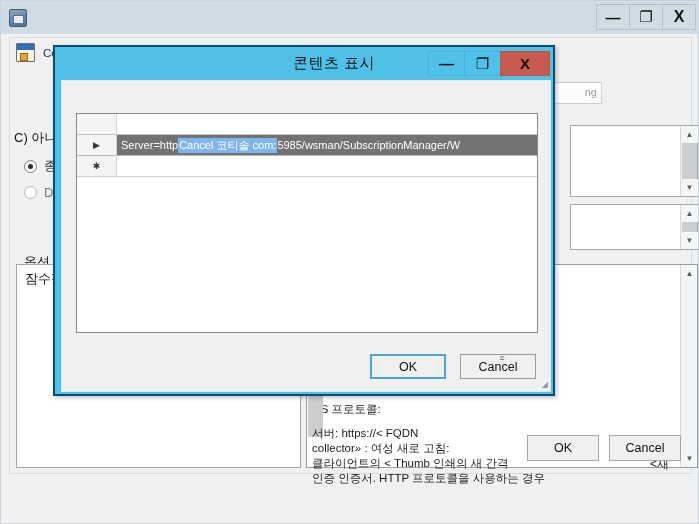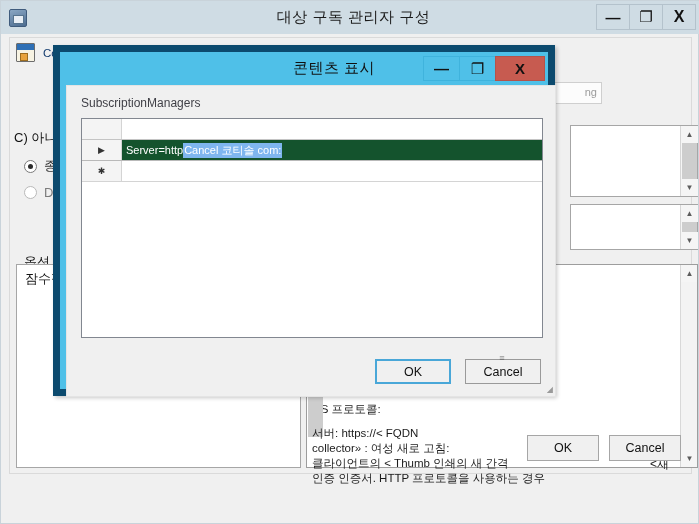--- a/index.html
+++ b/index.html
@@ -265,21 +265,21 @@
     display: flex; align-items: center; justify-content: center;
     font-family: "Liberation Sans", sans-serif;
   }
 
   
   #dialog {
     position: absolute;
     left: 53px; top: 45px;
     width: 502px; height: 351px;
     background: #4fc0e8;
-    border: 7px solid #0c4a6e;
+    border: 2px solid #0c4a6e;
     box-shadow: 2px 2px 4px rgba(0,0,0,0.22);
   }
   #dlg-titlebar {
     position: absolute;
     left: 0; top: 0;
     width: 100%; height: 33px;
     background: #4fc0e8;
     display: flex; align-items: center;
   }
   #dlg-title-text {
@@ -351,21 +351,21 @@
     display: flex; align-items: center;
     padding-left: 4px;
     font-size: 11px;
     color: #1b1b1b;
     overflow: hidden;
     white-space: nowrap;
   }
   .grid-row.header .grid-cell { color: #1b1b1b; }
   .grid-row.header { border-bottom: 1px solid #c4c4c4; }
   .grid-row.selected .grid-cell {
-    background: #14532d;
+    background: #737373;
     color: #ffffff;
   }
   .grid-row.selected { border-bottom: 1px solid #b9b9b9; }
   .cell-seg-b { background: #7fb6ef; color:#ffffff; padding: 0 1px; }
   .cell-seg-c { background: #8fc0f2; color:#8fc0f2; }
   #dlg-buttons {
     position: absolute;
     right: 14px; bottom: 12px;
     display: flex; gap: 14px;
   }
@@ -427,21 +427,20 @@
 </style>
 </head>
 <body>
 
 <div id="main-window">
 
   <div id="main-titlebar">
     <div id="main-title-icon">
       <div class="icon-app"></div>
     </div>
-    <div id="main-title-text">대상 구독 관리자 구성</div>
     <div class="main-winbtns">
       <div class="main-winbtn">—</div>
       <div class="main-winbtn">❐</div>
       <div class="main-winbtn close">X</div>
     </div>
   </div>
 
   <div id="main-client">
 
     <div id="mw-header">
@@ -527,34 +526,34 @@
     <div id="dlg-title-text">콘텐츠 표시</div>
     <div id="dlg-winbtns">
       <div class="dlg-winbtn">—</div>
       <div class="dlg-winbtn">❐</div>
       <div class="dlg-winbtn close">X</div>
     </div>
   </div>
 
   <div id="dlg-client">
 
-    <div id="dlg-caption">SubscriptionManagers</div>
 
     <div id="dlg-grid">
 
       <div class="grid-row header">
         <div class="grid-gutter"></div>
       </div>
 
       <div class="grid-row selected">
         <div class="grid-gutter">▶</div>
         <div class="grid-cell">
           <span>Server=http</span>
           <span class="cell-seg-b">Cancel 코티솔 com:</span>
           <span class="cell-seg-c">    </span>
+          <span>5985/wsman/SubscriptionManager/W</span>
           <span style="padding-left:3px;margin-top:45px;">EC Pea</span>
         </div>
       </div>
 
       <div class="grid-row">
         <div class="grid-gutter">✱</div>
         <div class="grid-cell"></div>
       </div>
 
     </div>

